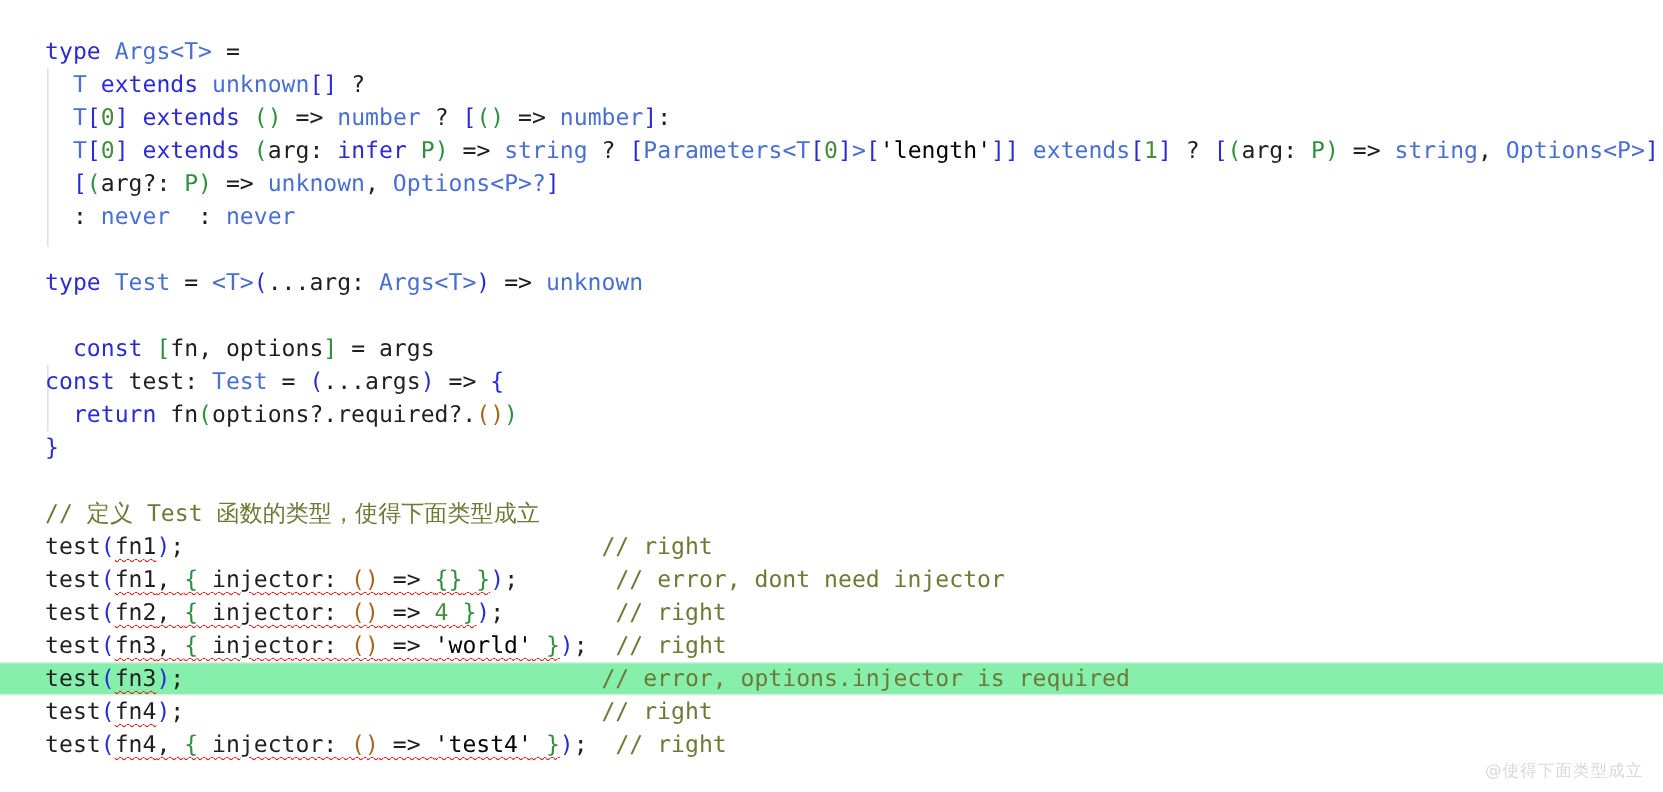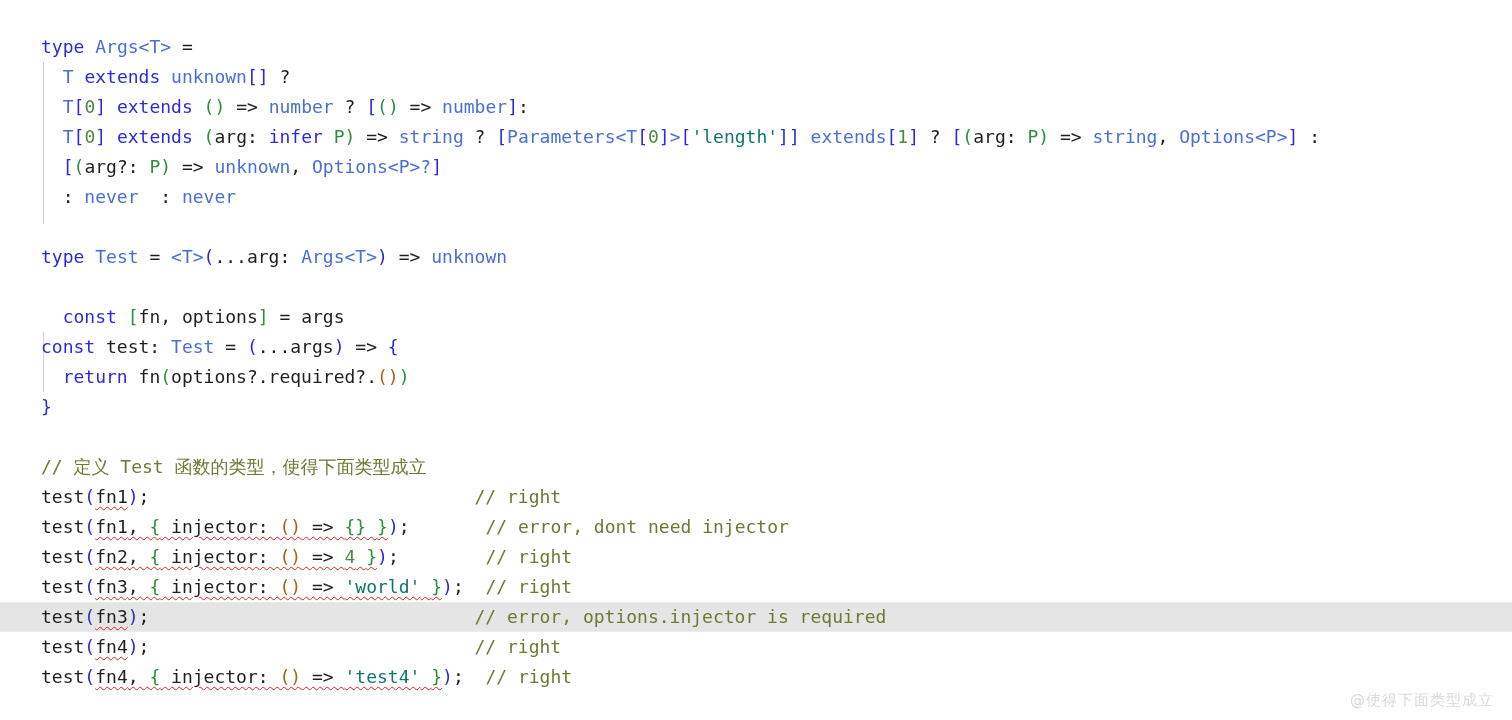--- a/index.html
+++ b/index.html
@@ -28,33 +28,33 @@
     width: 1512px;
     padding-top: 32px;
     box-sizing: border-box;
   }
 
   .line {
     position: relative;
     height: 30px;
     line-height: 30px;
     white-space: pre;
-    font-size: 18px;
+    font-size: 21px;
     font-family: "DejaVu Sans Mono", "Liberation Mono", monospace;
     color: #1f1f1f;
     letter-spacing: 0px;
   }
 
   .line .code {
     display: inline-block;
     padding-left: 41px;
   }
 
   .line.hl {
-    background: #e5e5e5;
+    background: #86efac;
     border-top: 1px solid #ececec;
     border-bottom: 1px solid #ececec;
     height: 30px;
     box-sizing: border-box;
     line-height: 28px;
   }
 
   
   .guide {
     position: absolute;
@@ -63,21 +63,21 @@
     left: 43px;
   }
   .guide-a { top: 62px; height: 162px; }
   .guide-b { top: 332px; height: 60px; }
 
   
   .kw  { color: #2b2bd6; }          
   .ty  { color: #4a6fd4; }          
   .pl  { color: #1f1f1f; }          
   .num { color: #4a8c3f; }          
-  .str { color: #0f766e; }          
+  .str { color: #000000; }          
   .cmt { color: #6c7a36; }          
   .b1  { color: #2b2bd6; }          
   .b2  { color: #2f8f3f; }          
   .b3  { color: #a8641b; }          
 
   
   .sq {
     text-decoration: underline wavy #e02020;
     text-decoration-thickness: 1.2px;
     text-underline-offset: 3px;

